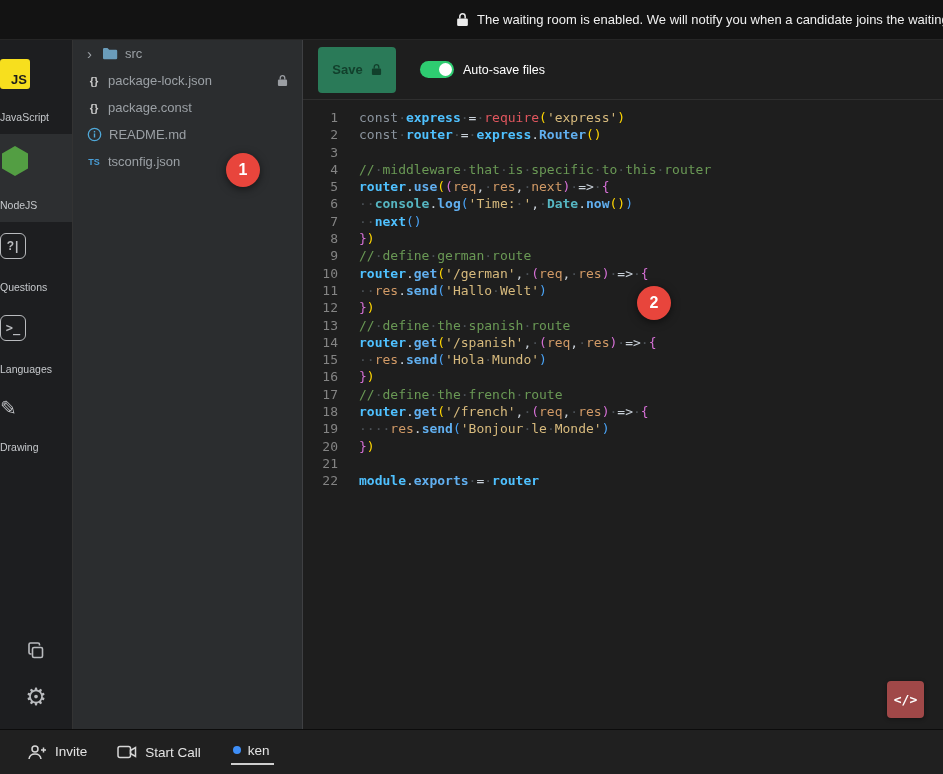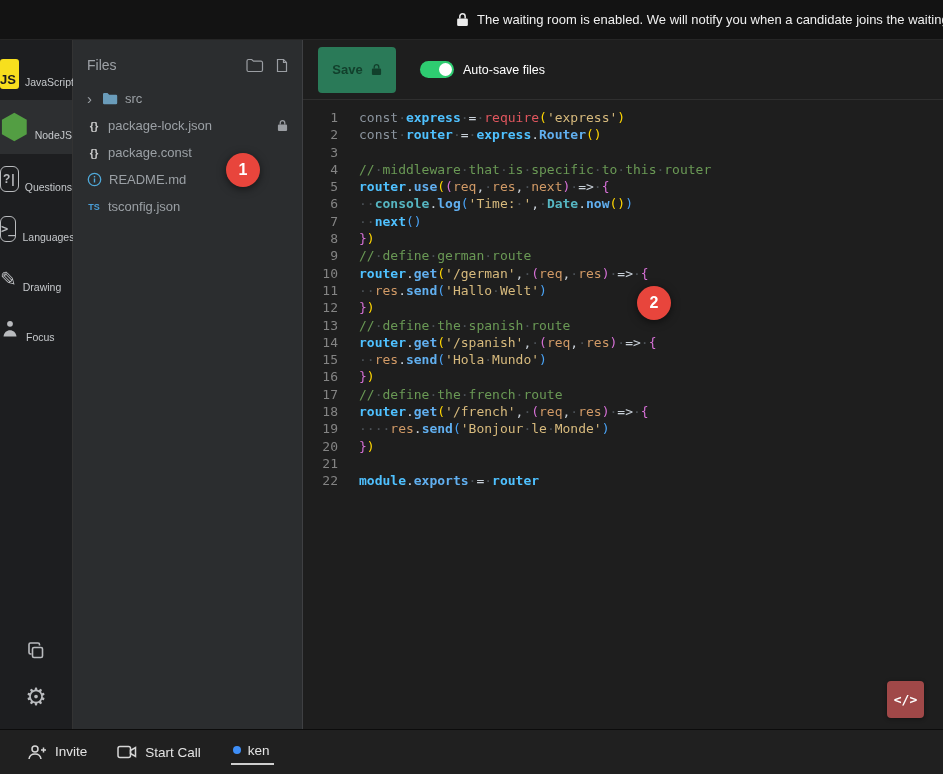--- a/index.html
+++ b/index.html
@@ -12,21 +12,21 @@
     border-bottom:1px solid #262626; z-index:5; }
   .tb-lock { display:flex; margin-right:8px; color:#ececec; flex:0 0 auto; }
   .tb-text { color:#f0f0f0; font-size:13px; }
 
   
   .app { position:absolute; top:40px; bottom:45px; left:0; right:0; display:flex; }
 
   
   .sidebar { width:73px; background:#1d1e20; display:flex; flex-direction:column; align-items:center;
     padding-top:8px; border-right:1px solid #333; }
-  .side-item { width:100%; display:flex; flex-direction:row; align-items:center; gap:6px;
+  .side-item { width:100%; display:flex; flex-direction:column; gap:6px;
     padding:11px 0; cursor:pointer; }
   .side-item.selected { background:#2d2f31; }
   .side-label { font-size:10.5px; color:#c6c9cc;margin-top:16px; }
   .js-badge { width:30px; height:30px; background:#f7df1e; border-radius:3px; color:#1c1c1c;
     font-weight:bold; font-size:13px; display:flex; align-items:flex-end; justify-content:flex-end;
     padding:0 3px 2px 0; }
   .box-icon { width:26px; height:26px; border:1.5px solid #b9bbbe; border-radius:6px; color:#b9bbbe;
     font-size:12px; font-weight:bold; display:flex; align-items:center; justify-content:center;
     letter-spacing:1px; }
   .box-icon.mono { font-family:"DejaVu Sans Mono", monospace; letter-spacing:0; }
@@ -137,58 +137,35 @@
           <span class="side-label">Questions</span>
         </div>
         <div class="side-item">
           <span class="box-icon mono">&gt;_</span>
           <span class="side-label">Languages</span>
         </div>
         <div class="side-item">
           <span class="glyph-icon">✎</span>
           <span class="side-label">Drawing</span>
         </div>
-        <div class="side-item">
-          <svg width="20" height="20" viewBox="0 0 20 20">
-            <circle cx="10" cy="4.8" r="2.9" fill="#b9bbbe"></circle>
-            <path d="M3.5 17.5c.6-4.2 3.3-6.3 6.5-6.3s5.9 2.1 6.5 6.3z" fill="#b9bbbe"></path>
-          </svg>
-          <span class="side-label">Focus</span>
-        </div>
       </nav>
     <div class="side-bottom">
         <div class="tool">
           <svg width="20" height="20" viewBox="0 0 20 20" fill="none" stroke="#b9bbbe" stroke-width="1.6">
             <rect x="6.5" y="6.5" width="10" height="10" rx="1.5"></rect>
             <path d="M13.5 4.5v-1a1.5 1.5 0 0 0-1.5-1.5H4.5A1.5 1.5 0 0 0 3 3.5v8A1.5 1.5 0 0 0 4.5 13h1"></path>
           </svg>
         </div>
         <div class="tool">
           <span class="glyph-icon big">⚙</span>
         </div>
       </div>
   </aside>
 
   <section class="files">
-    <div class="files-header">
-      <span class="files-title">Files</span>
-      <span class="files-actions">
-        <span class="tool">
-          <svg width="18" height="15" viewBox="0 0 18 15" fill="none" stroke="#9b9ea3" stroke-width="1.2">
-              <path d="M1 3a1.5 1.5 0 0 1 1.5-1.5h3.2L7.5 3.2H15A1.5 1.5 0 0 1 16.5 4.7V12A1.5 1.5 0 0 1 15 13.5H2.5A1.5 1.5 0 0 1 1 12z"></path>
-            </svg>
-        </span>
-        <span class="tool">
-          <svg width="12" height="15" viewBox="0 0 12 15" fill="none" stroke="#9b9ea3" stroke-width="1.2">
-              <path d="M1.5 1.5h6l3 3v9h-9z"></path>
-              <path d="M7.5 1.5v3h3"></path>
-            </svg>
-        </span>
-      </span>
-    </div>
     <div>
         <div class="file-item">
           <span class="chev">›</span>
           <svg width="16" height="13" viewBox="0 0 16 13">
             <path d="M1 2.2A1.2 1.2 0 0 1 2.2 1h3.3l1.7 1.8H14A1.2 1.2 0 0 1 15.2 4v7A1.2 1.2 0 0 1 14 12.2H2.2A1.2 1.2 0 0 1 1 11z" fill="#6a9cba"></path>
           </svg>
           <span>src</span>
         </div>
         <div class="file-item">
           <span class="braces-icon">{}</span>

